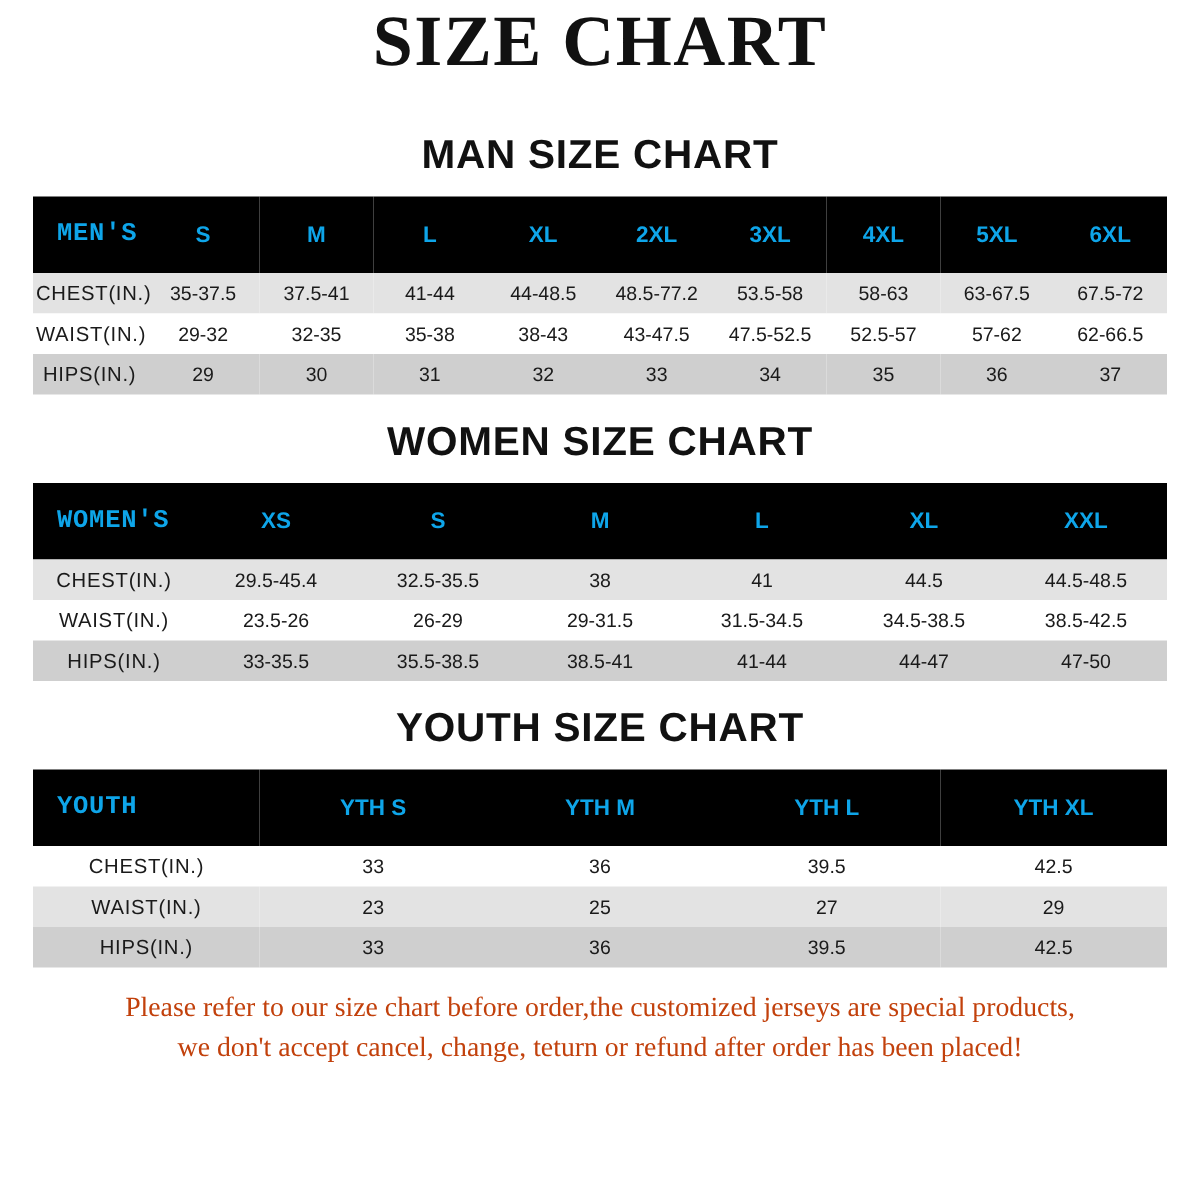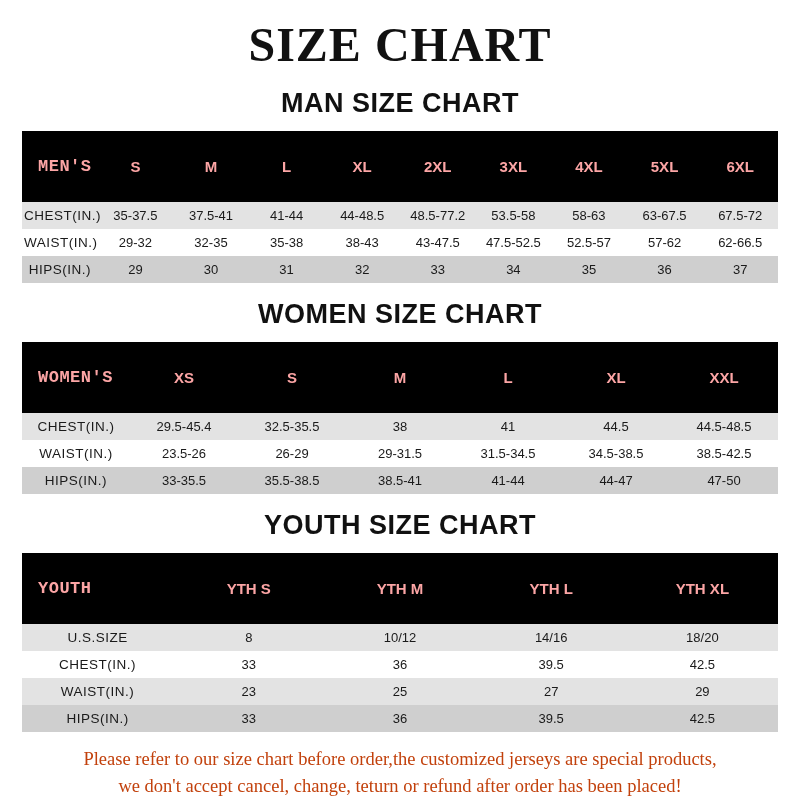--- a/index.html
+++ b/index.html
@@ -19,21 +19,21 @@
     height: 800px;
     background: #ffffff;
     box-sizing: border-box;
   }
   
   .header-band {
     position: relative;
     height: 72px;
     background: #ffffff;
     display: flex;
-    align-items: flex-end;
+    align-items: flex-start;
   }
   .band-left {
     width: 88px;
     background: #ef7c1b;
   }
   .band-center {
     flex: 1;
     background: #ffffff;
     display: flex;
     align-items: center;
@@ -72,24 +72,24 @@
   table.size-table th,
   table.size-table td {
     text-align: center;
     font-size: 13px;
     color: #1a1a1a;
     padding: 6px 2px;
     font-family: "Liberation Sans", sans-serif;
   }
   table.size-table thead th {
     background: #000000;
-    color: #fca5a5;
+    color: #0ea5e9;
     font-size: 15px;
     font-weight: bold;
-    padding: 26px 2px;
+    padding: 16px 2px;
   }
   table.size-table thead th.row-label {
     text-align: left;
     padding-left: 16px;
     font-family: "Liberation Mono", monospace;
     font-size: 17px;
     letter-spacing: 0.5px;
   }
   table.size-table tbody td.row-label {
     font-size: 13.5px;
@@ -234,27 +234,20 @@
       <thead>
         <tr>
           <th class="row-label">YOUTH</th>
           <th>YTH S</th>
           <th>YTH M</th>
           <th>YTH L</th>
           <th>YTH XL</th>
         </tr>
       </thead>
       <tbody>
-        <tr class="band-light">
-          <td class="row-label">U.S.SIZE</td>
-          <td>8</td>
-          <td>10/12</td>
-          <td>14/16</td>
-          <td>18/20</td>
-        </tr>
         <tr class="band-white">
           <td class="row-label">CHEST(IN.)</td>
           <td>33</td>
           <td>36</td>
           <td>39.5</td>
           <td>42.5</td>
         </tr>
         <tr class="band-light">
           <td class="row-label">WAIST(IN.)</td>
           <td>23</td>

